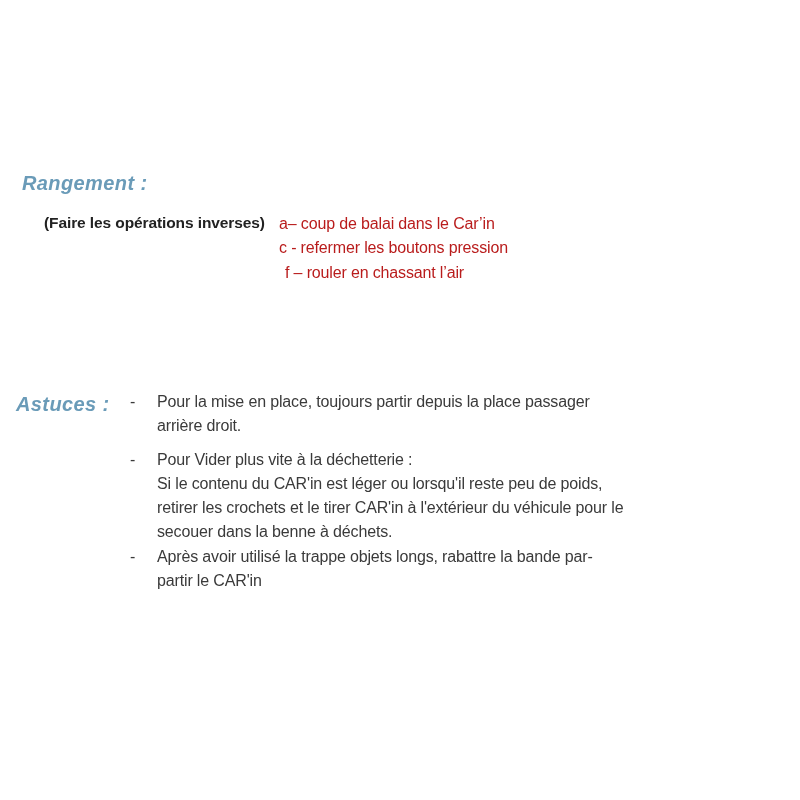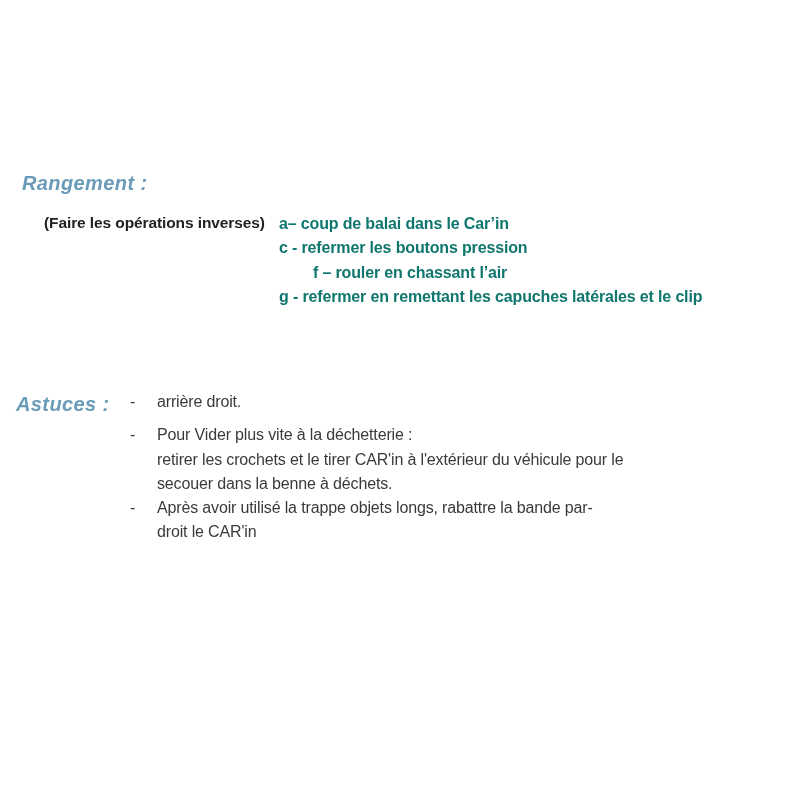--- a/index.html
+++ b/index.html
@@ -73,29 +73,27 @@
     left: 279px;
     top: 0px;
     margin: 0;
     padding: 0;
     list-style: none;
   }
 
   .steps-list li {
     font-size: 16px;
     line-height: 24.3px;
-    color: #0f766e;
+    color: #b91c1c;
     white-space: nowrap;
     letter-spacing: -0.15px;
-    font-weight: bold;
   }
 
   .steps-list li.indent-f {
     padding-left: 6px;
-    margin-left: 28px;
   }
 
   
   .section-astuces {
     position: absolute;
     left: 0;
     top: 390px;
     width: 800px;
   }
 
@@ -164,51 +162,52 @@
     <div class="heading-blue rangement-title">Rangement :</div>
 
     <div class="rangement-body">
 
       <div class="inverse-note">(Faire les opérations inverses)</div>
 
       <ul class="steps-list">
         <li>a– coup de balai dans le Car’in</li>
         <li>c - refermer les boutons pression</li>
         <li class="indent-f">f – rouler en chassant l’air</li>
-        <li>g - refermer en remettant les capuches latérales et le clip</li>
       </ul>
 
     </div>
   </section>
 
   <section class="section-astuces">
 
     <div class="heading-blue astuces-title">Astuces :</div>
 
     <ul class="tips-list">
 
       <li class="tip">
         <span class="dash">-</span>
+        <span class="tip-line">Pour la mise en place, toujours partir depuis la place passager</span>
         <span class="tip-line">arrière droit.</span>
       </li>
 
       <li class="tip tip-gap">
         <span class="dash">-</span>
         <span class="tip-line">Pour Vider plus vite à la déchetterie :</span>
       </li>
 
       <li>
         <ul class="sub-block">
+          <li>Si le contenu du CAR'in est léger ou lorsqu'il reste peu de poids,</li>
           <li>retirer les crochets et le tirer CAR'in à l'extérieur du véhicule pour le</li>
           <li>secouer dans la benne à déchets.</li>
         </ul>
       </li>
 
       <li class="tip">
         <span class="dash">-</span>
         <span class="tip-line">Après avoir utilisé la trappe objets longs, rabattre la bande par-</span>
-        <span class="tip-line">droit le CAR'in</span>
+        <span class="tip-line">partir le CAR'in</span>
       </li>
 
     </ul>
   </section>
 
 </div>
 
 </body></html>

